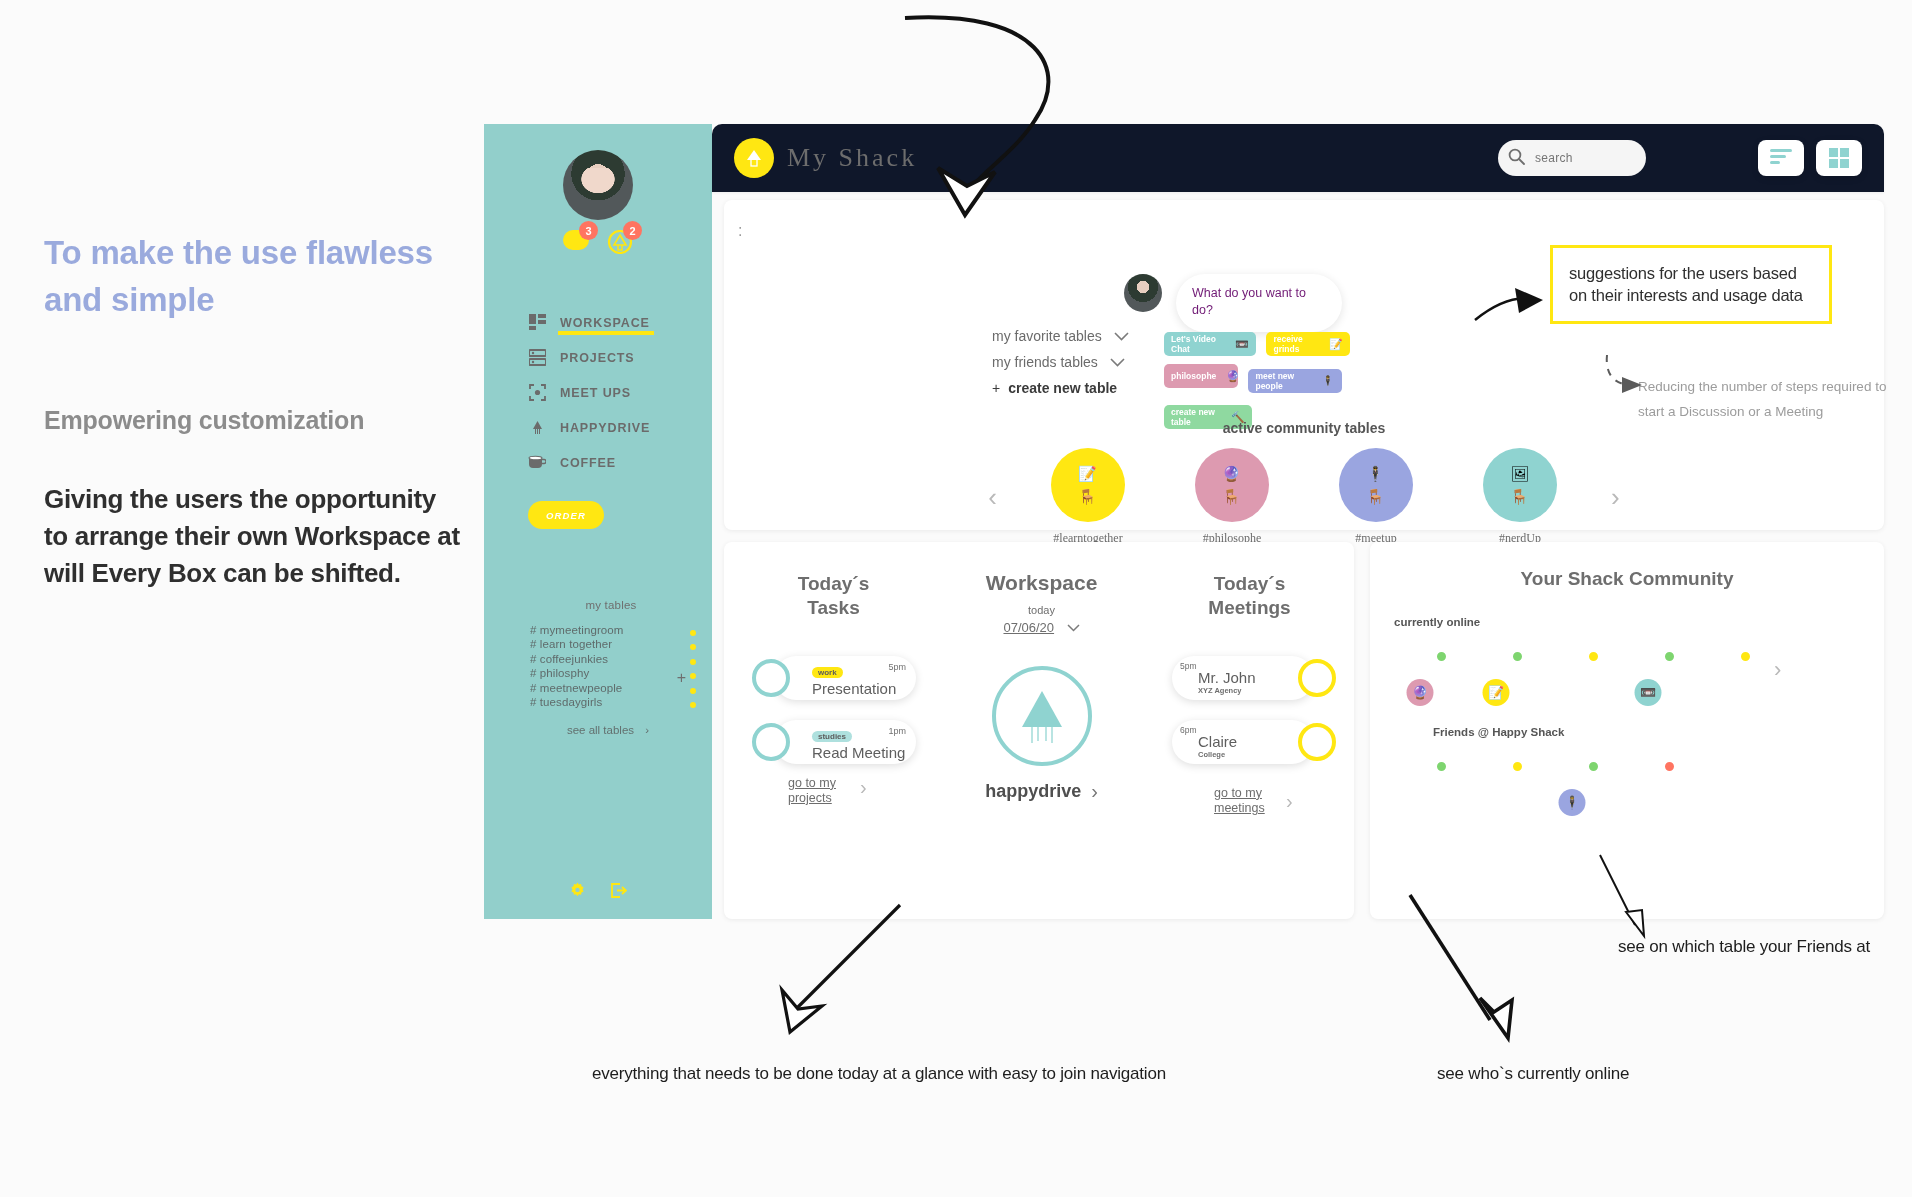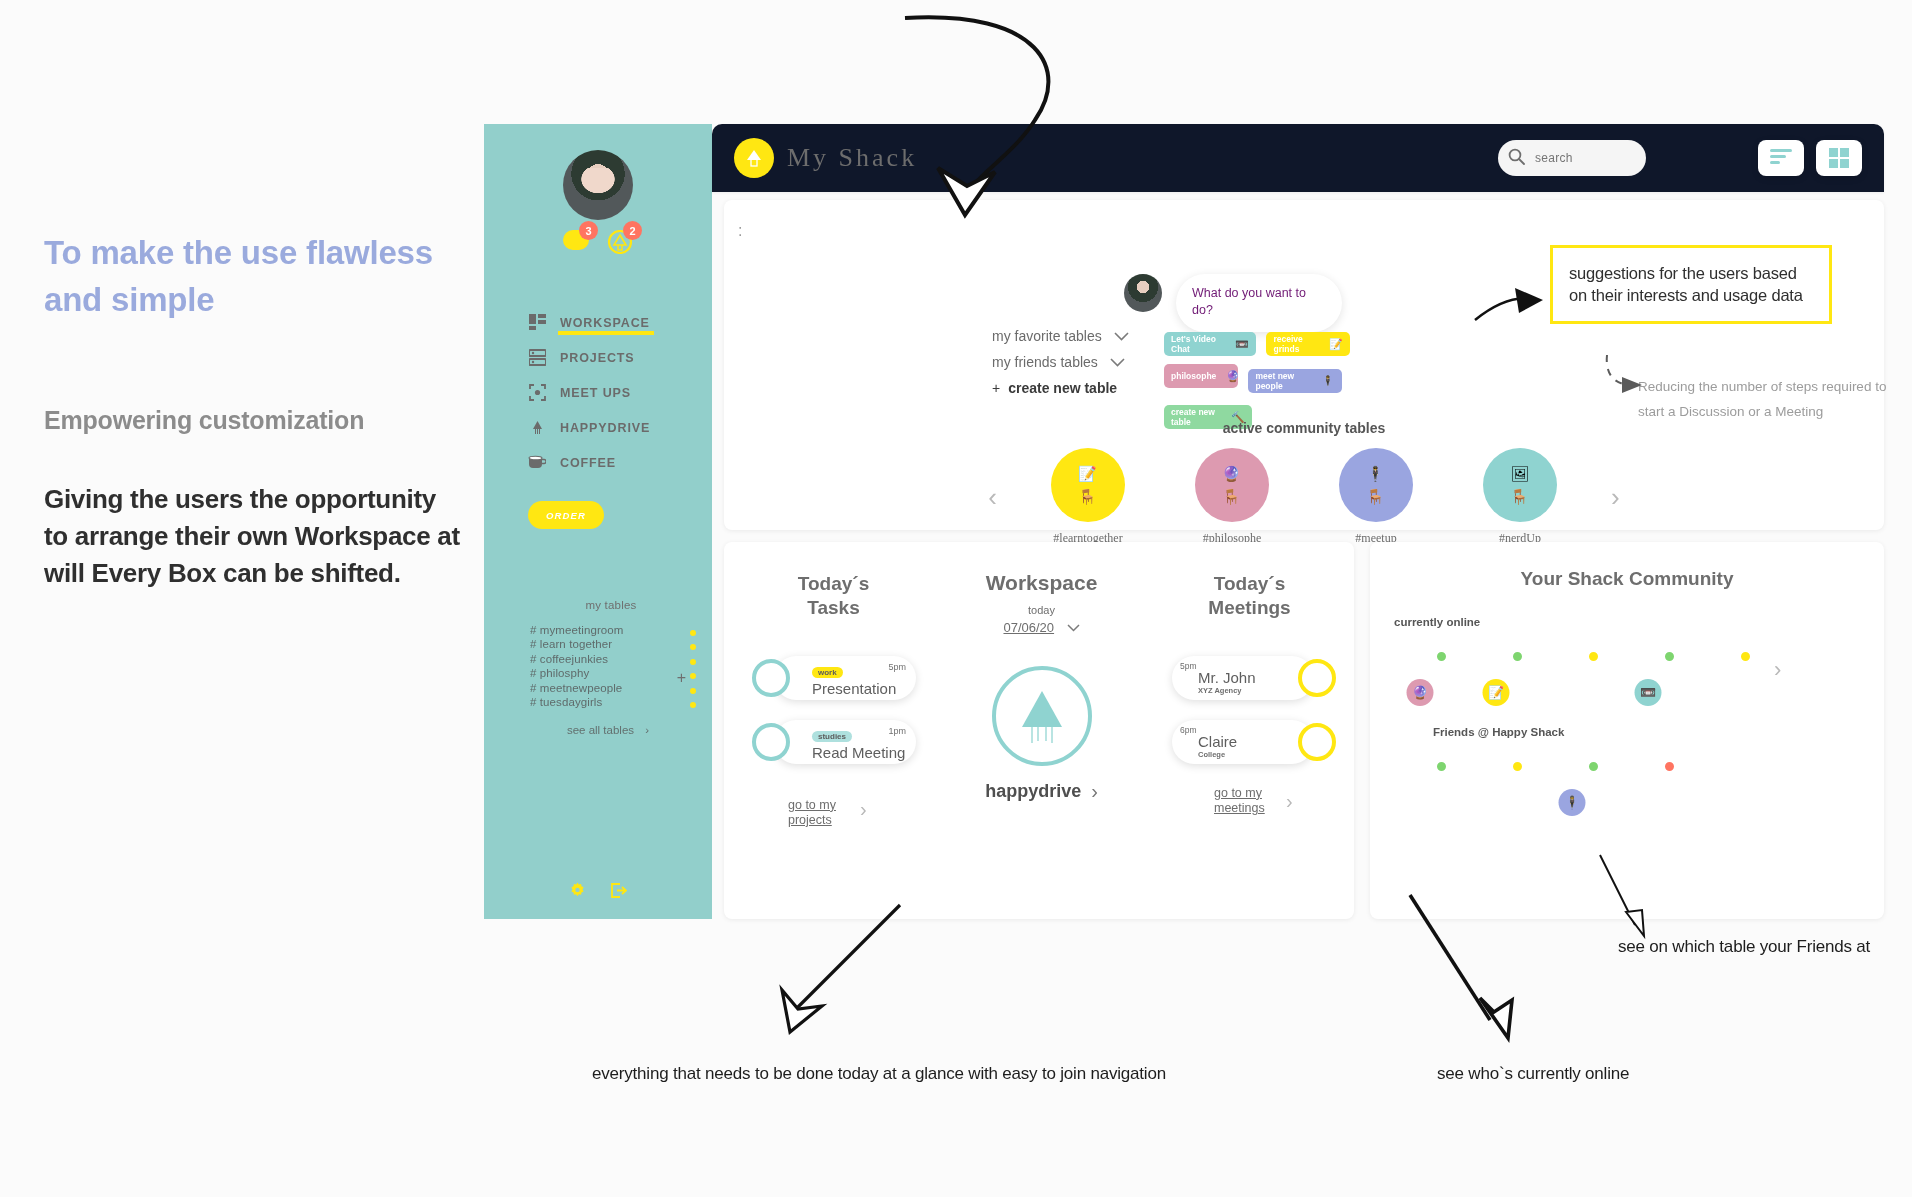--- a/index.html
+++ b/index.html
@@ -499,21 +499,21 @@
             <span class="chip" style="background:#ffe712">work</span>
             <span class="task-time">5pm</span>
             <div class="task-name">Presentation</div>
           </div>
           <div class="task-pill" style="margin-top:20px">
             <span class="ring"></span>
             <span class="chip" style="background:#aee0de">studies</span>
             <span class="task-time">1pm</span>
             <div class="task-name">Read Meeting</div>
           </div>
-          <div style="display:flex;align-items:flex-start;margin:34px 0 0 14px;">
+          <div style="display:flex;align-items:flex-start;margin:12px 0 0 14px;">
             <span class="golink" style="display:inline-block;width:62px">go to my projects</span>
             <span style="margin-left:10px;color:#b9b9b9;font-size:20px">›</span>
           </div>
         </div>
       </div>
 
       <div class="col3" style="left:205px; width:225px;">
         <div class="ttl" style="margin-top:28px;font-size:21px;">Workspace</div>
         <div style="text-align:center;margin-top:8px;font-size:11px;color:#6e6e6e;">today</div>
         <div style="text-align:center;margin-top:2px;">

